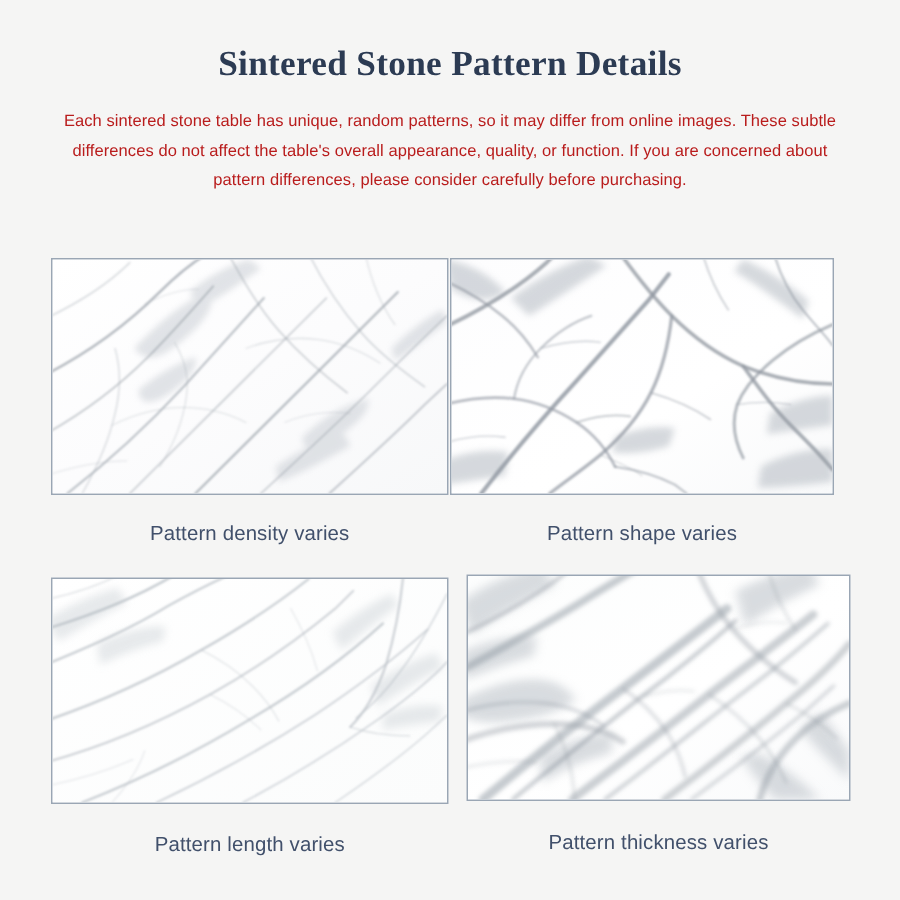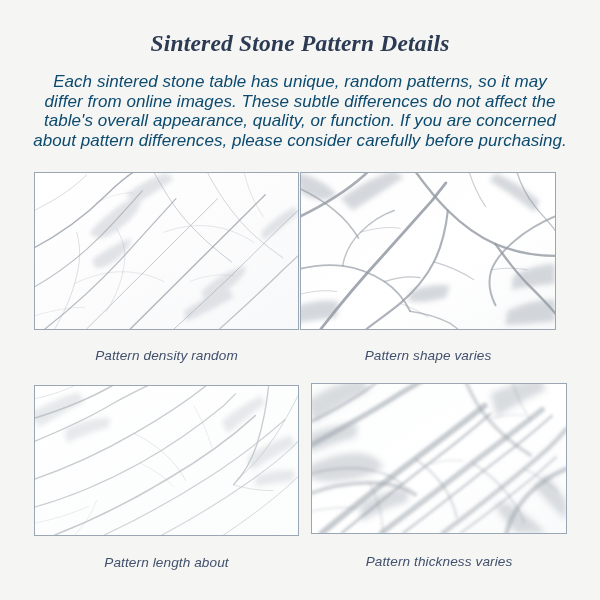--- a/index.html
+++ b/index.html
@@ -11,43 +11,42 @@
     height: 600px;
     background: #f5f5f4;
     font-family: "Liberation Sans", sans-serif;
     overflow: hidden;
   }
   .page {
     position: relative;
     width: 580px;
     height: 600px;
     box-sizing: border-box;
-    font-style: italic;
   }
   .title {
     position: absolute;
     top: 30px;
     left: 0;
     width: 600px;
     text-align: center;
     font-family: "Liberation Serif", "DejaVu Serif", serif;
     font-weight: bold;
     font-size: 23.5px;
     letter-spacing: 0.2px;
     color: #2c3b53;
   }
   .intro {
     position: absolute;
     top: 72px;
     left: 33px;
     width: 534px;
     text-align: center;
-    font-size: 17px;
+    font-size: 11px;
     line-height: 19.6px;
-    color: #0c4a6e;
+    color: #b91c1c;
     letter-spacing: 0.05px;
   }
   .grid {
     position: absolute;
     top: 172px;
     left: 0;
     width: 600px;
   }
   .cell {
     position: absolute;
@@ -135,21 +134,21 @@
             <path d="M72 140 C82 124 88 108 90 92 C92 78 88 66 82 56" stroke-width="0.7" opacity="0.4"></path>
             <path d="M210 -4 C214 14 220 30 230 44" stroke-width="0.7" opacity="0.4"></path>
             <path d="M130 60 C146 54 162 52 178 54 C194 56 208 62 220 70" stroke-width="0.7" opacity="0.38"></path>
             <path d="M40 112 C56 104 72 100 88 100 C104 100 118 104 130 110" stroke-width="0.7" opacity="0.35"></path>
             <path d="M-5 146 C14 140 32 136 50 136" stroke-width="0.6" opacity="0.35"></path>
             <path d="M156 110 C170 104 186 102 200 104" stroke-width="0.6" opacity="0.35"></path>
             <path d="M62 30 C74 24 86 20 98 20" stroke-width="0.6" opacity="0.35"></path>
           </g>
         </svg>
       </div>
-      <div class="caption">Pattern density random</div>
+      <div class="caption">Pattern density varies</div>
     </div>
 
     <div class="cell" id="cell-1">
       <div class="frame">
         <svg viewBox="0 0 256 158" preserveAspectRatio="none" aria-hidden="true">
           <defs>
             <linearGradient id="bg1" x1="0" y1="0" x2="1" y2="1">
               <stop offset="0" stop-color="#fdfdfe"></stop>
               <stop offset="0.6" stop-color="#ffffff"></stop>
               <stop offset="1" stop-color="#f8f9fa"></stop>
@@ -233,21 +232,21 @@
             <path d="M-5 14 C14 10 34 4 50 -6" stroke-width="0.8" opacity="0.5"></path>
             <path d="M100 48 C112 54 124 62 134 72 C142 80 148 88 152 96" stroke-width="0.8" opacity="0.45"></path>
             <path d="M106 78 C118 84 130 92 140 102" stroke-width="0.7" opacity="0.4"></path>
             <path d="M40 151 C50 140 58 128 62 116" stroke-width="0.7" opacity="0.4"></path>
             <path d="M160 20 C168 34 174 48 178 62" stroke-width="0.7" opacity="0.4"></path>
             <path d="M200 100 C212 104 226 106 240 106" stroke-width="0.9" opacity="0.5"></path>
             <path d="M-5 140 C16 136 36 130 54 122" stroke-width="0.7" opacity="0.4"></path>
           </g>
         </svg>
       </div>
-      <div class="caption">Pattern length about</div>
+      <div class="caption">Pattern length varies</div>
     </div>
 
     <div class="cell" id="cell-3">
       <div class="frame">
         <svg viewBox="0 0 256 151" preserveAspectRatio="none" aria-hidden="true">
           <defs>
             <linearGradient id="bg3" x1="0" y1="0" x2="1" y2="1">
               <stop offset="0" stop-color="#fcfdfd"></stop>
               <stop offset="0.55" stop-color="#ffffff"></stop>
               <stop offset="1" stop-color="#f9fafb"></stop>

